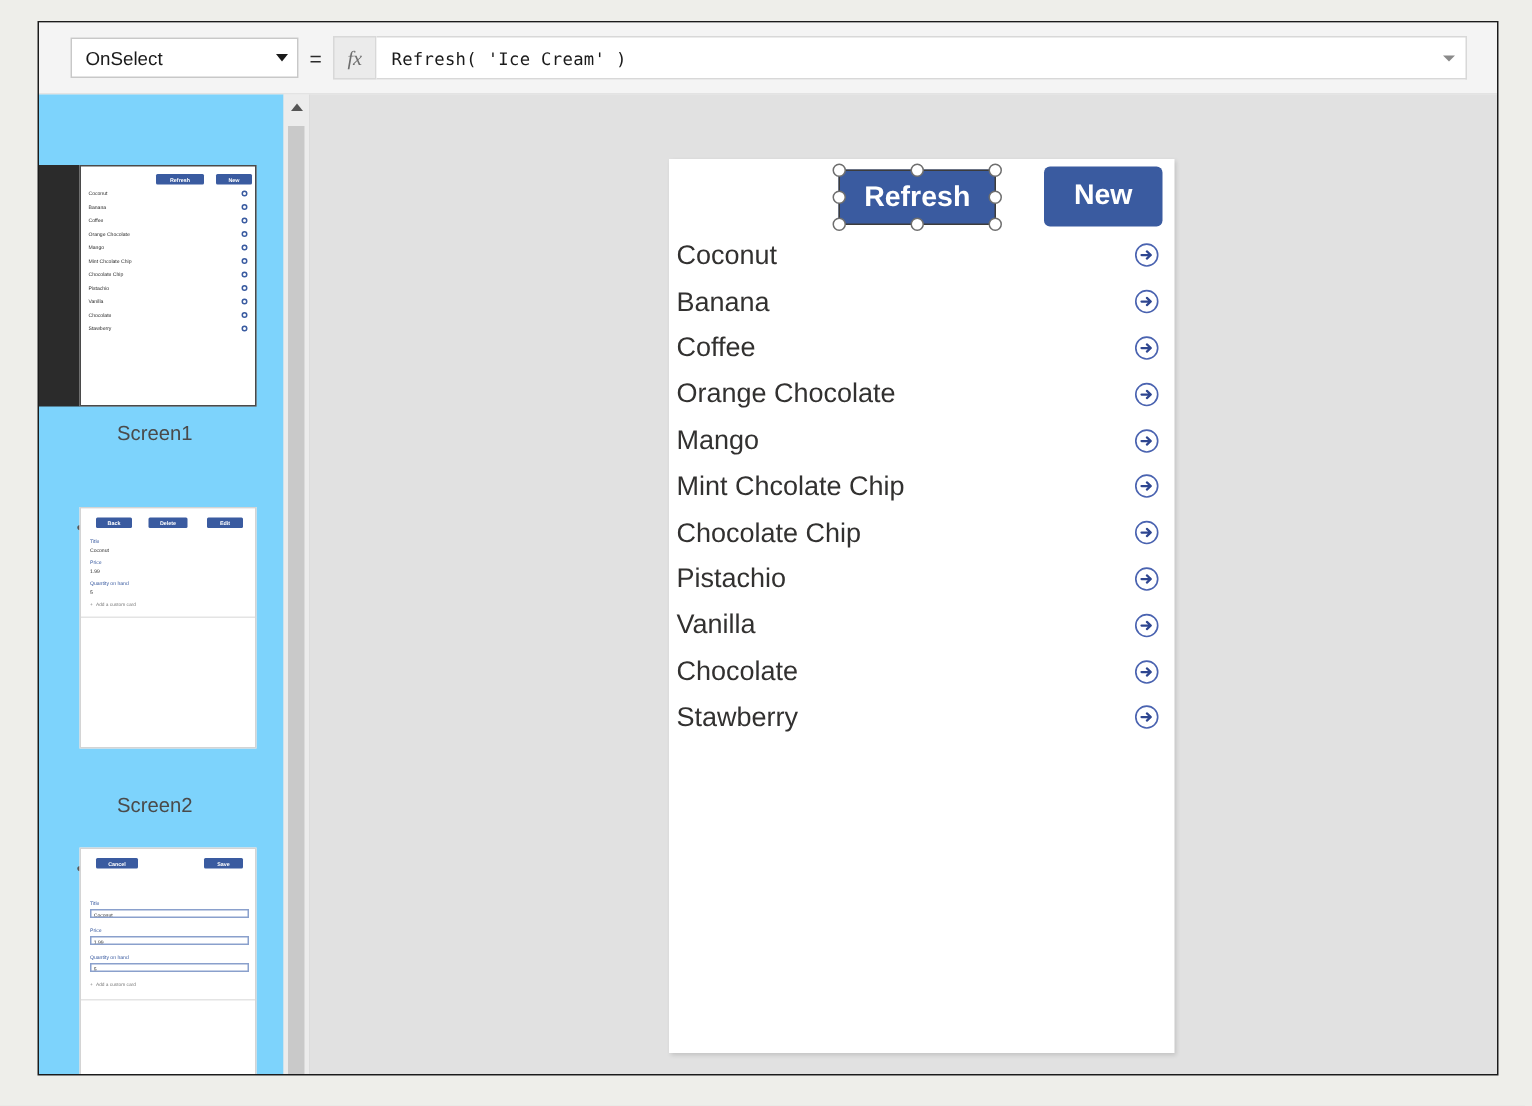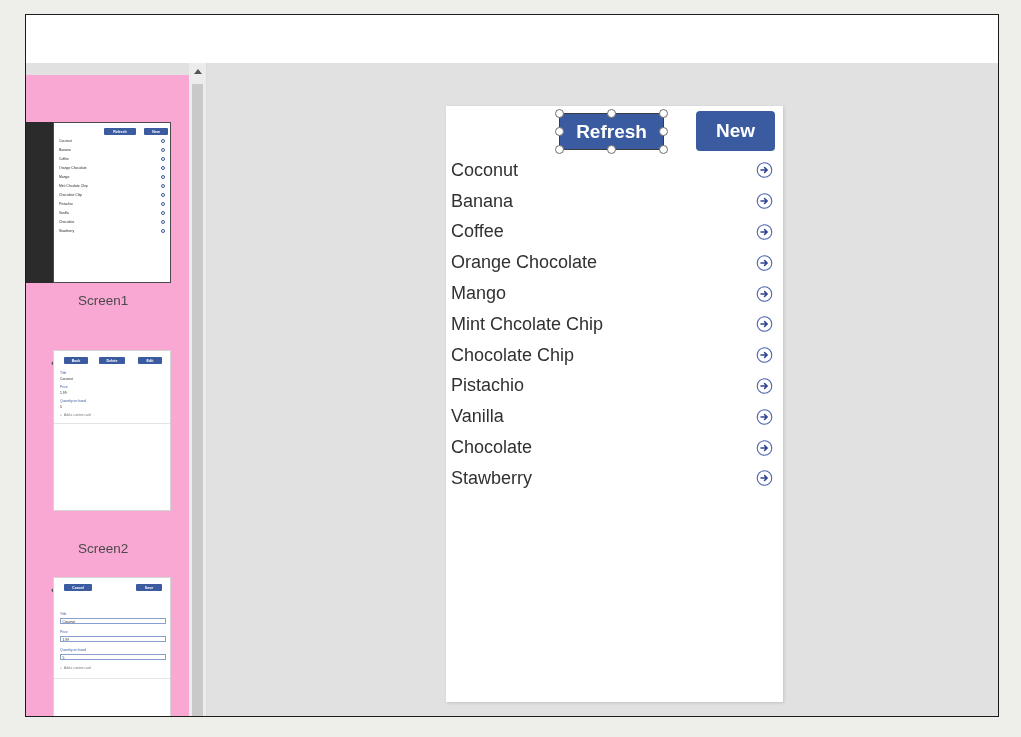--- a/index.html
+++ b/index.html
@@ -116,24 +116,24 @@
   #work-area {
     position: absolute;
     left: 0; top: 48px;
     right: 0; bottom: 0;
     background: #e1e1e1;
   }
 
   
   #screens-pane {
     position: absolute;
-    left: 0; top: 12px;
+    left: 0; top: 0;
     width: 163px;
     bottom: 0;
-    background: #f9a8d4;
+    background: #7dd3fc;
     overflow: hidden;
   }
   .thumb-row {
     position: absolute;
     left: 0;
     width: 163px;
   }
   .thumb-dots {
     position: absolute;
     left: 25px;
@@ -399,20 +399,37 @@
     width: 17px;
     height: 17px;
     cursor: pointer;
   }
 </style>
 </head>
 <body>
 
 <div id="app-window">
 
+  <div id="formula-bar">
+
+    <div id="property-select">
+      <span class="sel-label">OnSelect</span>
+      <span class="chev"></span>
+    </div>
+
+    <div id="equals-sign">=</div>
+
+    <div id="fx-button">fx</div>
+
+    <div id="formula-input">
+      <span>Refresh( 'Ice Cream' )</span>
+      <span id="formula-expand"></span>
+    </div>
+
+  </div>
 
   <div id="work-area">
 
     <div id="screens-pane">
 
       <div class="thumb-row" style="top:47px;">
         <div class="thumb-frame selected" style="top:0; height:161px;">
 
           <div class="thumb-inner" style="height:161px;">
             <div class="mini-btn" style="left:50px; top:5px; width:32px;">Refresh</div>

